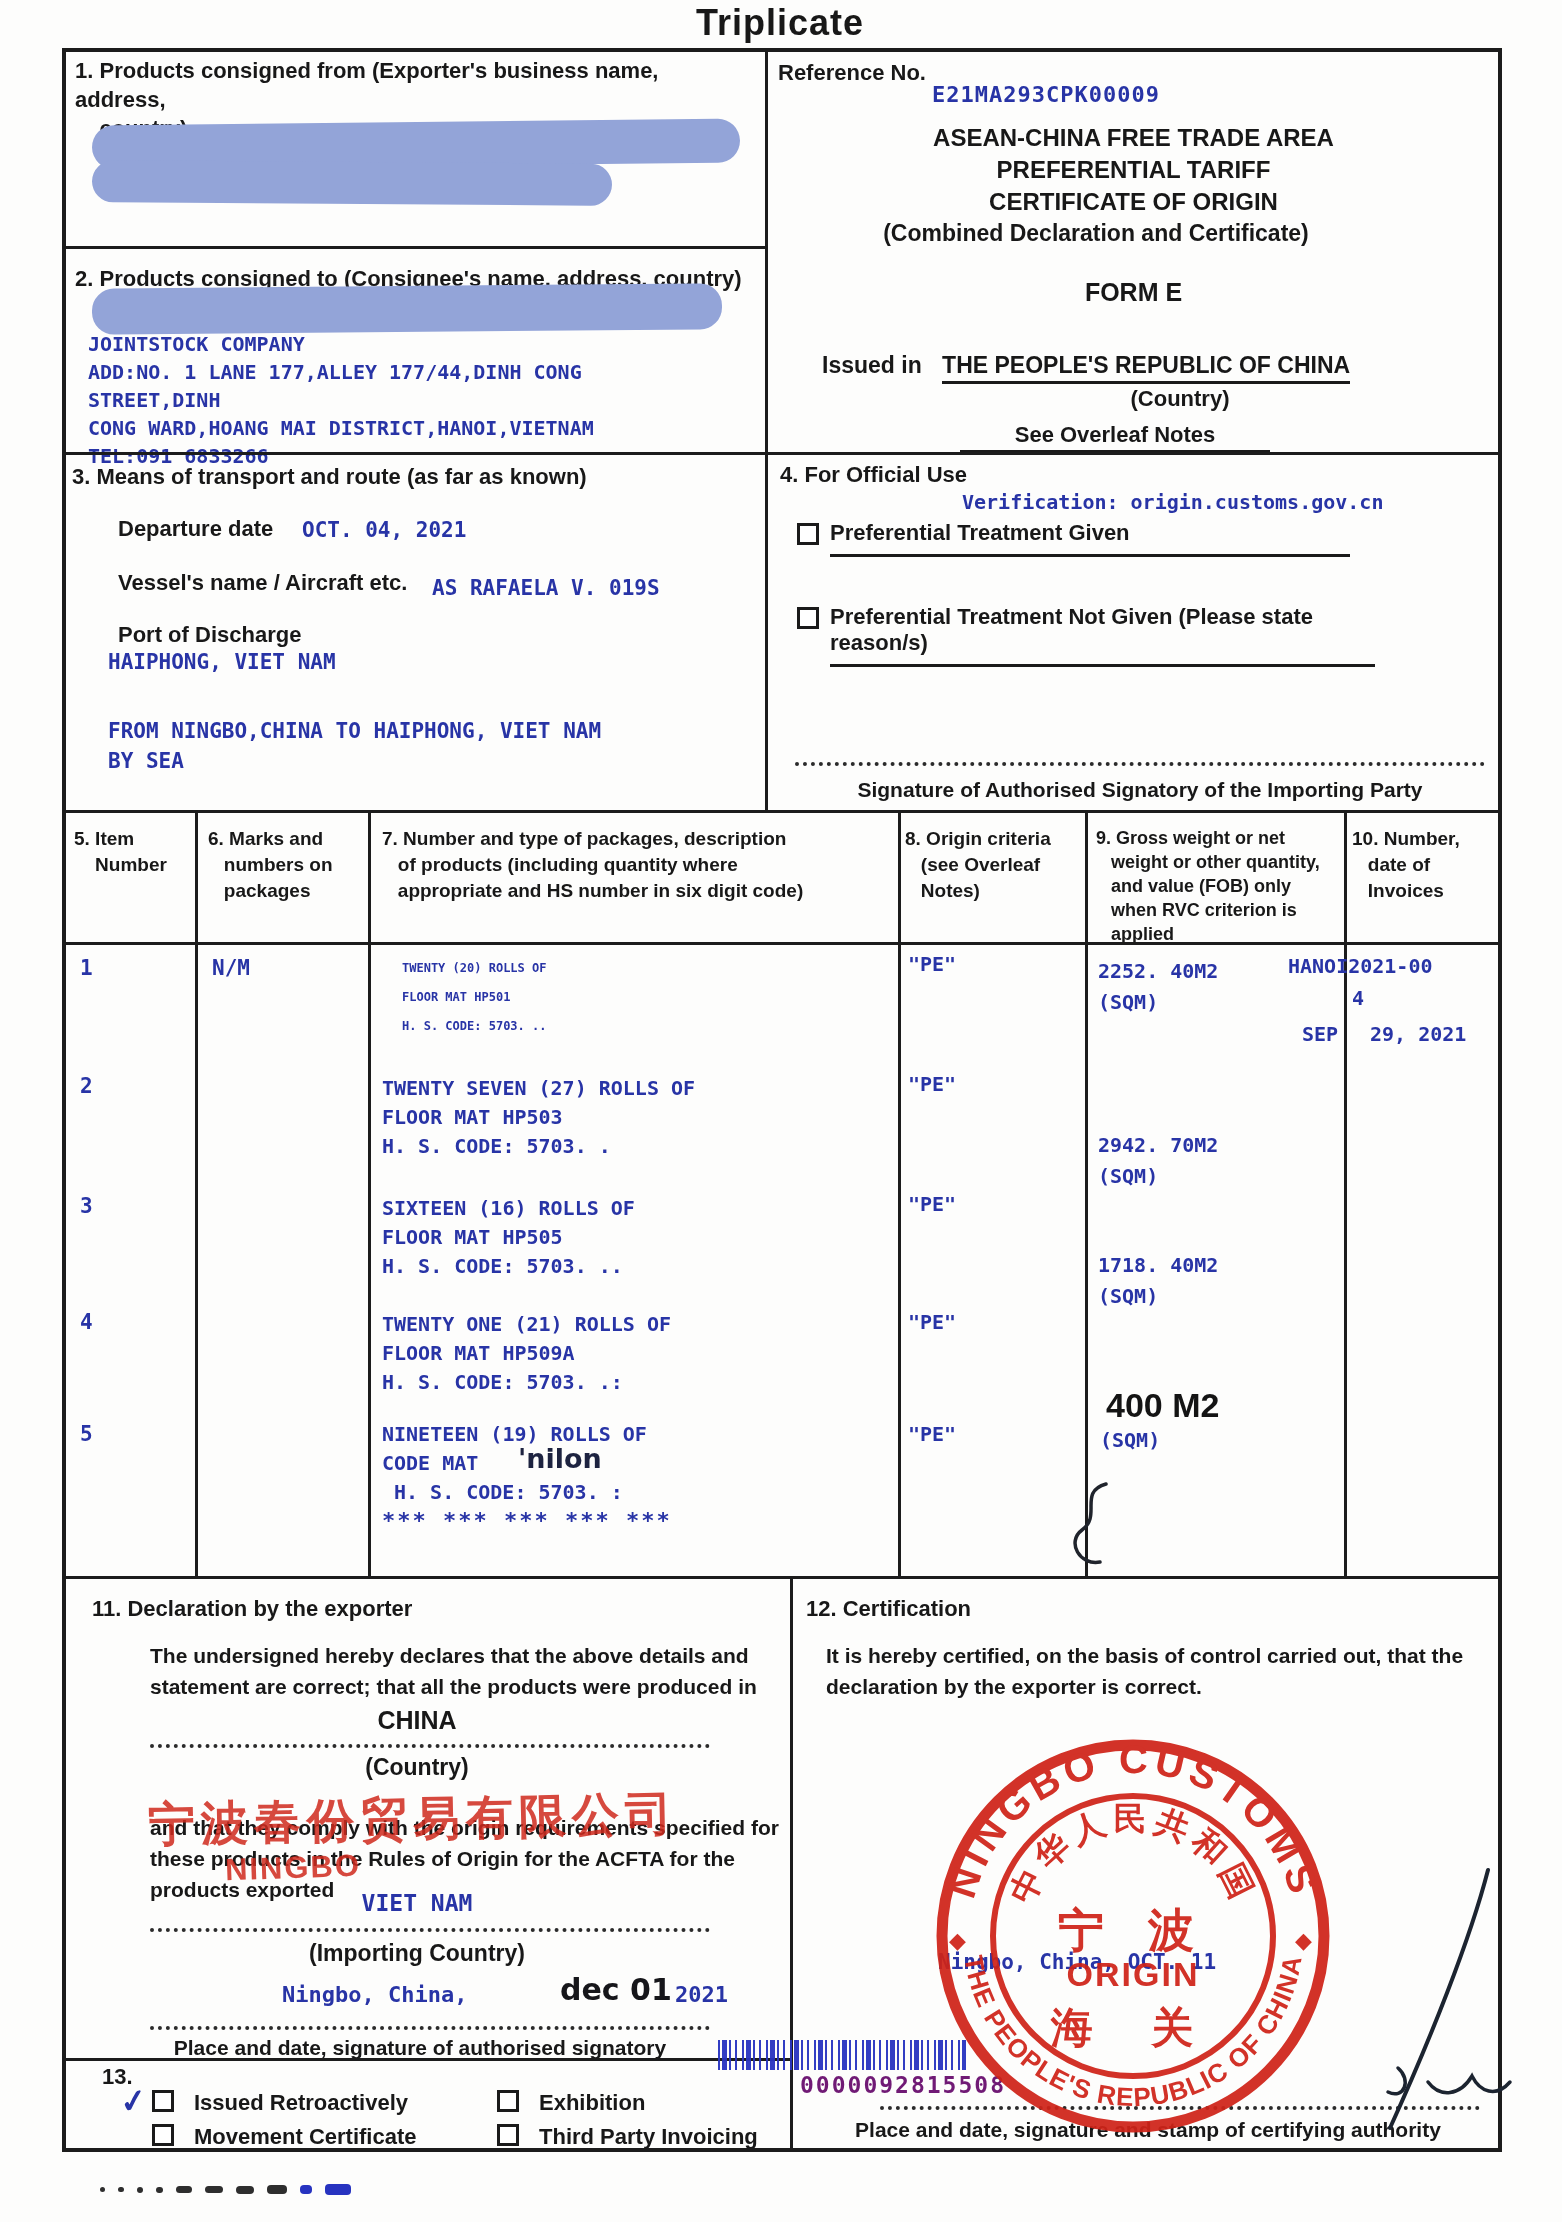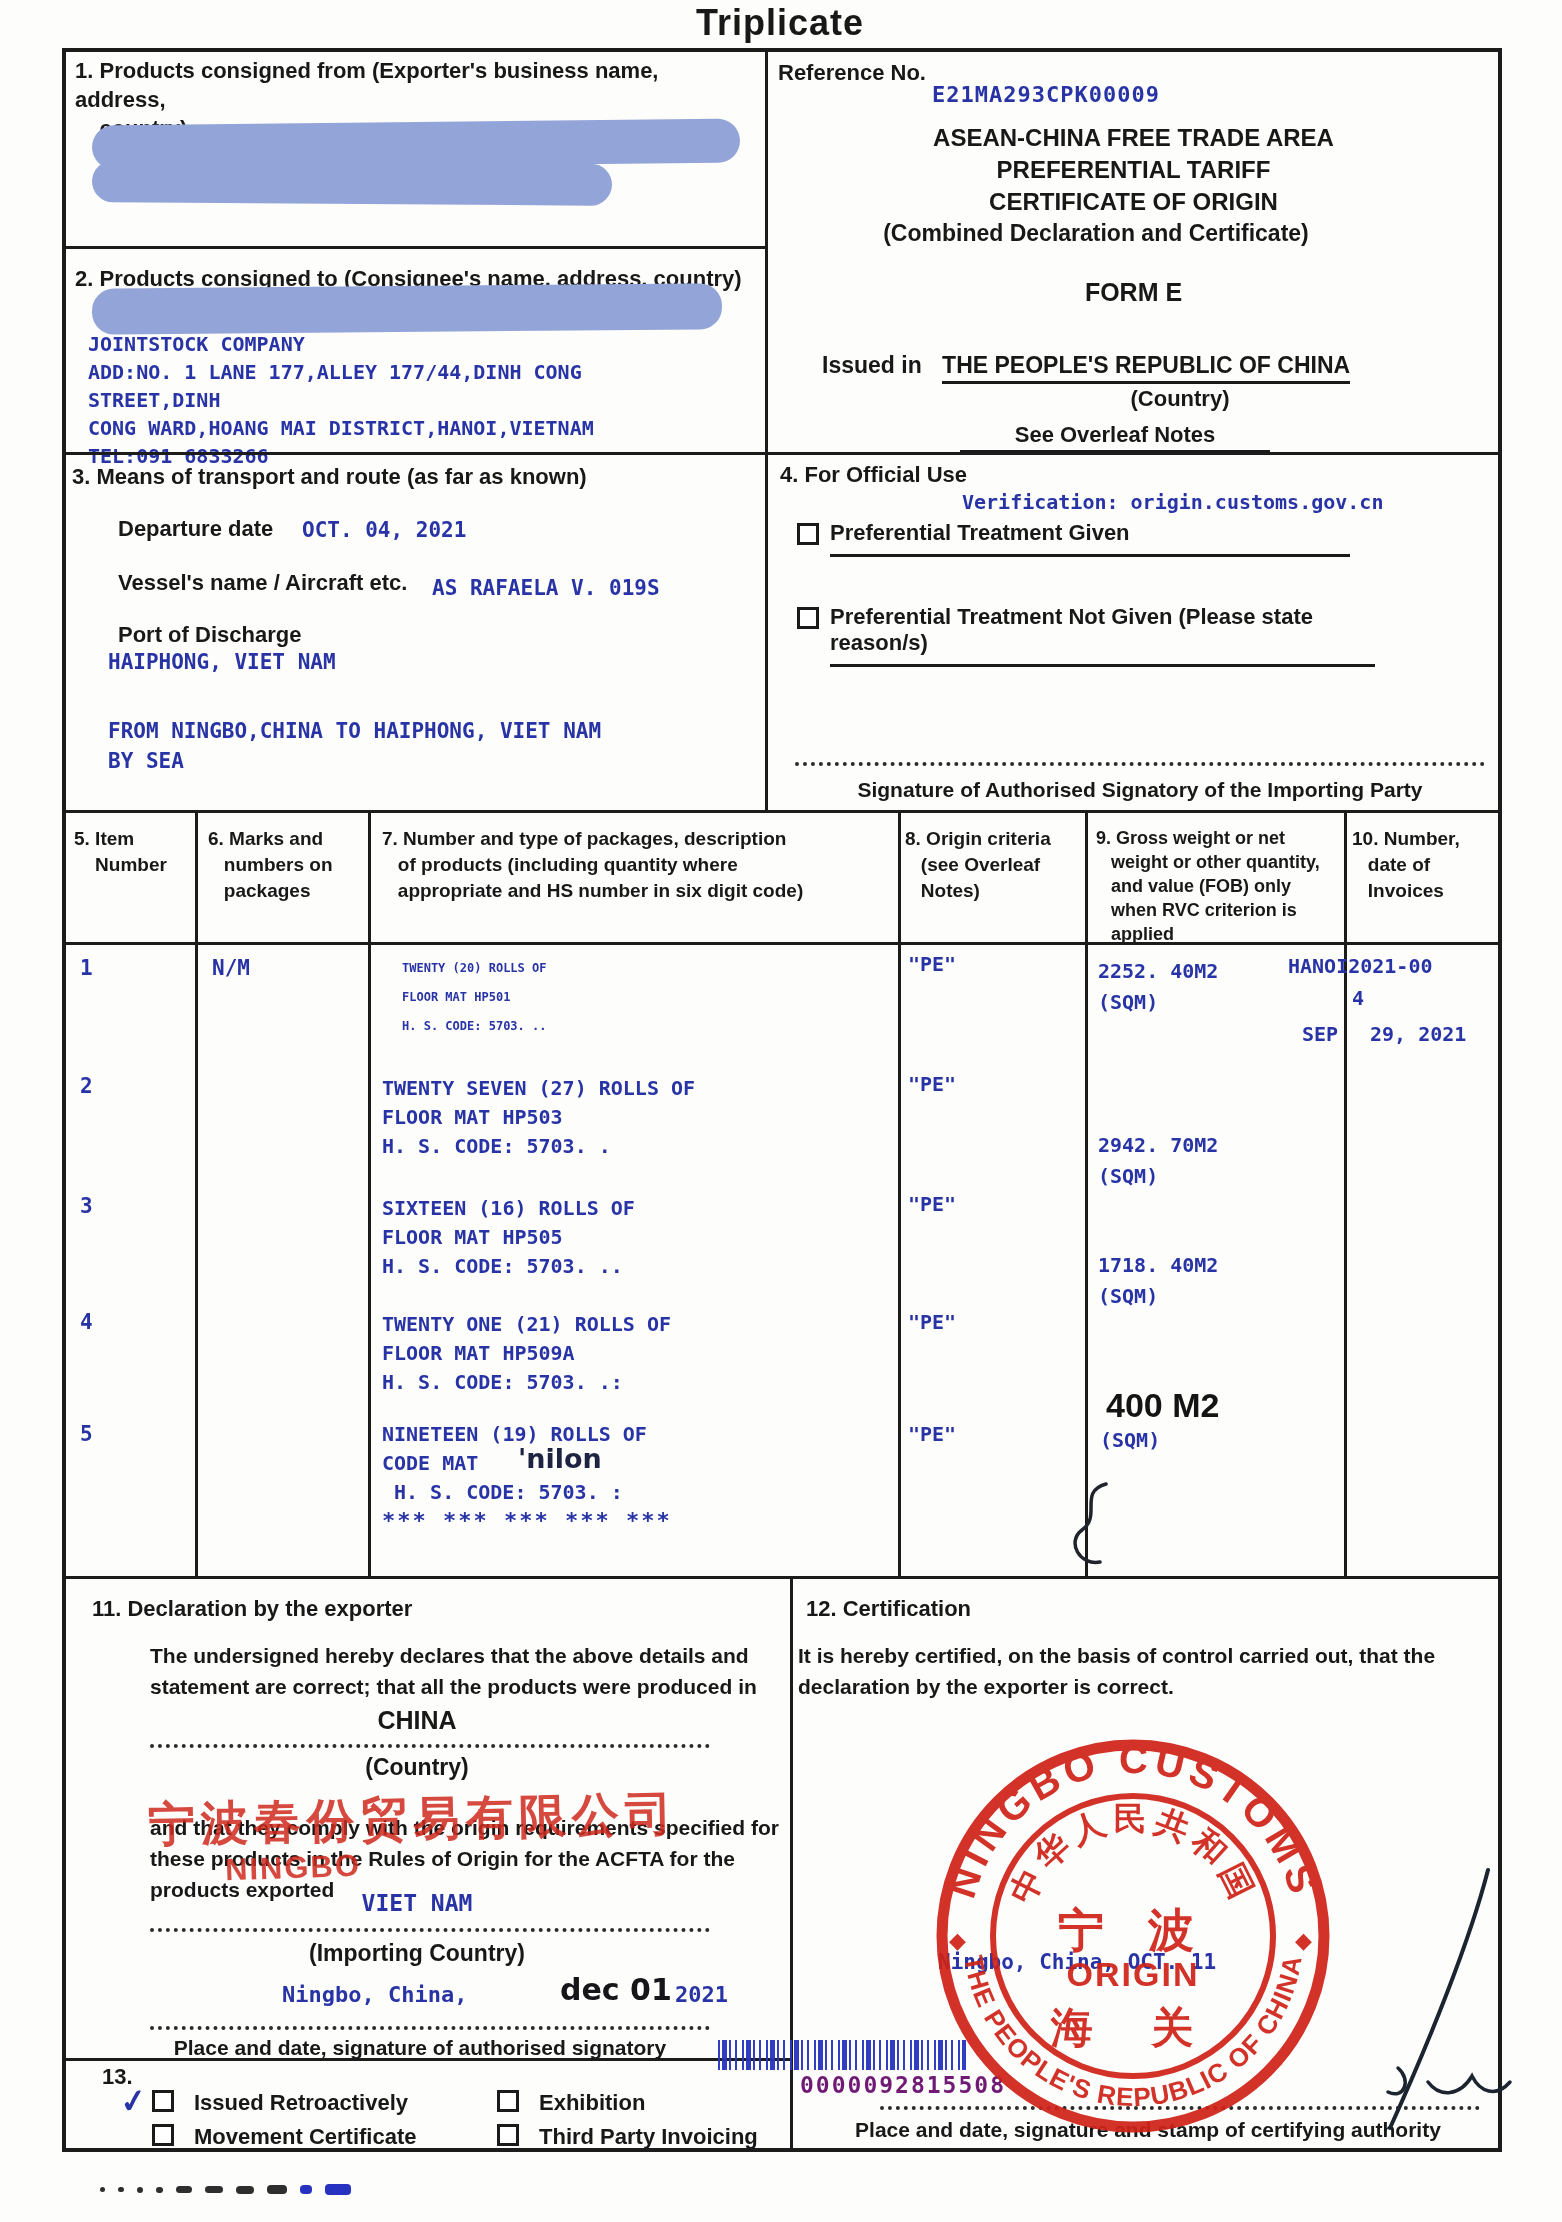--- a/index.html
+++ b/index.html
@@ -184,21 +184,21 @@
   <div class="abs cb" style="left:152px;top:2090px;"></div>
   <div class="abs lbl" style="left:194px;top:2090px;font-size:22px;">Issued Retroactively</div>
   <div class="abs cb" style="left:497px;top:2090px;"></div>
   <div class="abs lbl" style="left:539px;top:2090px;font-size:22px;">Exhibition</div>
   <div class="abs cb" style="left:152px;top:2124px;"></div>
   <div class="abs lbl" style="left:194px;top:2124px;font-size:22px;">Movement Certificate</div>
   <div class="abs cb" style="left:497px;top:2124px;"></div>
   <div class="abs lbl" style="left:539px;top:2124px;font-size:22px;">Third Party Invoicing</div>
 
   <div class="abs lbl" style="left:806px;top:1596px;font-size:22px;">12. Certification</div>
-  <div class="abs lbl pre" style="left:798px;top:1640px;font-size:21px;line-height:31px;">It is hereby certified, on the basis of control carried out, that the
+  <div class="abs lbl pre" style="left:826px;top:1640px;font-size:21px;line-height:31px;">It is hereby certified, on the basis of control carried out, that the
 declaration by the exporter is correct.</div>
   <div class="abs typed" style="left:938px;top:1950px;font-size:21px;z-index:1;">Ningbo,  China, OCT.  11</div>
 
   <svg class="abs" style="left:933px;top:1736px;z-index:4;opacity:.93;" width="400" height="400" viewBox="0 0 400 400">
     <defs>
       <path id="arcTop" d="M 37 200 A 163 163 0 0 1 363 200"></path>
       <path id="arcBottom" d="M 30 200 A 170 170 0 0 0 370 200"></path>
       <path id="arcInner" d="M 94 200 A 106 106 0 0 1 306 200"></path>
     </defs>
     <circle cx="200" cy="200" r="191" fill="none" stroke="#cf2318" stroke-width="11"></circle>

